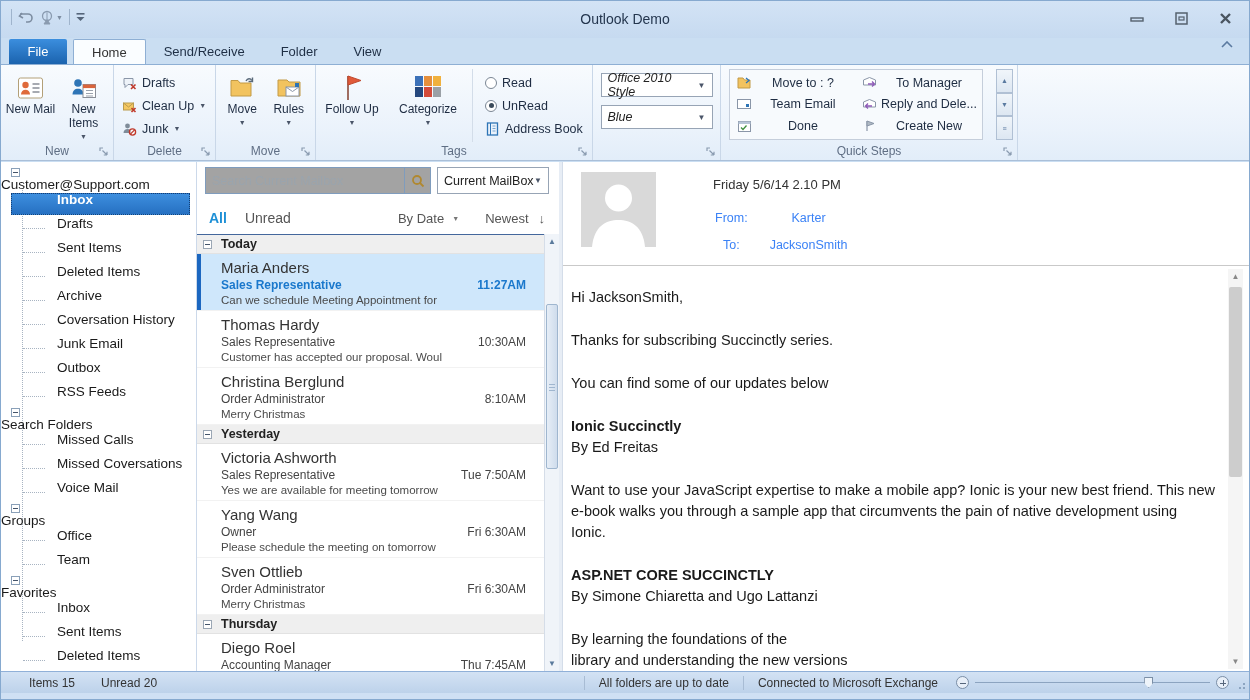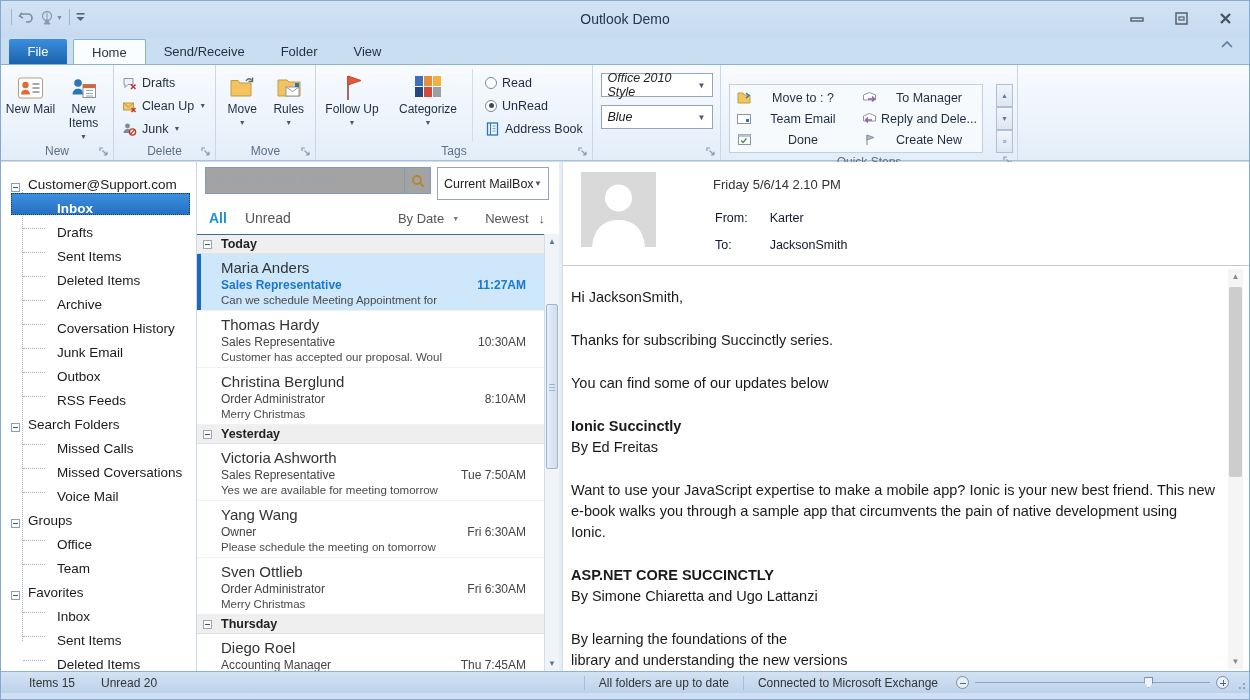--- a/index.html
+++ b/index.html
@@ -46,37 +46,37 @@
   .qs-item .qs-lab { flex:1; text-align:center; }
   .qs-spin { display:flex; flex-direction:column; margin:4px 4px 2px 2px; }
   .qs-spin .sp { width:17px; flex:1; border:1px solid #b0c0d4; background:linear-gradient(#f0f5fa,#dde7f2); display:flex; align-items:center; justify-content:center; font-size:7px; color:#5a7aa0; cursor:pointer; }
 
   
   .main { position:absolute; top:161px; left:0; right:0; bottom:28px; background:#fff; }
 
   
   .sidebar { position:absolute; left:0; top:0; bottom:0; width:196px; background:#fff; border-right:1px solid #ccd9ea; padding-top:6px; overflow:hidden; }
   .spine { position:absolute; left:21px; top:28px; bottom:30px; border-left:1px dotted #a8b4c2; }
-  .trow { position:relative; height:24px; display:flex; align-items:flex-end; font-size:13.5px; color:#1a1a1a; cursor:pointer; white-space:nowrap; }
+  .trow { position:relative; height:24px; display:flex; align-items:flex-start; font-size:13.5px; color:#1a1a1a; cursor:pointer; white-space:nowrap;flex-direction:column; }
   .trow .expander { width:9px; height:9px; border:1px solid #8aa0b8; background:#fff; position:relative; margin-left:10px; margin-right:8px; z-index:2; }
   .trow .expander::after { content:""; position:absolute; left:1px; top:3px; width:5px; height:1px; background:#44546a; }
   .trow.lvl1 { padding-left:56px; }
   .trow.lvl1::before { content:""; position:absolute; left:22px; width:22px; top:12px; border-top:1px dotted #a8b4c2; }
   .trow.selected { font-weight:bold; color:#fff; }
   .trow.selected .selbox { position:absolute; left:10px; right:6px; top:1px; bottom:1px; background:linear-gradient(#3d8ede,#2670c2); border:1px dotted #123f75; z-index:1; }
   .trow .tlabel { position:relative; z-index:2; }
 
   
   .listpane { position:absolute; left:196px; top:0; width:362px; bottom:0; background:#fff; }
   .searchrow { position:absolute; left:8px; top:5px; right:10px; height:27px; display:flex; gap:6px; }
   .searchbox { flex:1; height:27px; border:1px solid #7f9cbd; display:flex; align-items:center; background:#a3a3a3; }
   .searchbox input { flex:1; border:none; outline:none; font-size:12.5px; color:#333; padding:0 6px; font-family:"Liberation Sans",sans-serif; background:transparent; }
   .searchbox input::placeholder { color:#9aa4ad; }
   .searchbtn { width:26px; height:100%; border-left:1px solid #7f9cbd; display:flex; align-items:center; justify-content:center; cursor:pointer; }
-  .mbcombo { width:112px; height:33px; border:1px solid #97a4b5; background:#fff; display:flex; align-items:center; justify-content:space-between; padding:0 6px; font-size:12.5px; cursor:pointer; }
+  .mbcombo { width:112px; height:27px; border:1px solid #97a4b5; background:#fff; display:flex; align-items:center; justify-content:space-between; padding:0 6px; font-size:12.5px; cursor:pointer; }
   .mbcombo .caret { font-size:8px; color:#4a5568; }
   .filterrow { position:absolute; left:12px; right:14px; top:44px; height:24px; display:flex; align-items:center; font-size:14px; }
   .f-all { color:#1e90d6; font-weight:bold; cursor:pointer; }
   .f-unread { color:#555; margin-left:18px; cursor:pointer; }
   .f-spacer { flex:1; }
   .f-bydate { color:#555; font-size:13px; cursor:pointer; }
   .f-caret { font-size:7px; color:#777; margin:0 26px 0 8px; }
   .f-newest { color:#555; font-size:13px; cursor:pointer; margin-right:10px; }
   .f-arrow { color:#555; font-size:13px; cursor:pointer; }
   .maillist { position:absolute; left:0; right:15px; top:72px; bottom:0; border-top:1px solid #44679c; overflow:hidden; }
@@ -99,21 +99,21 @@
   .vscroll .arr.up { top:0; } .vscroll .arr.down { bottom:0; }
   .vscroll .thumb { position:absolute; left:1px; width:12px; top:70px; height:165px; background:linear-gradient(90deg,#e6eef7,#cfdcec); border:1px solid #9fb6cf; border-radius:2px; cursor:pointer; }
   .vscroll .thumb::after { content:""; position:absolute; left:2px; right:2px; top:50%; height:1px; background:#9fb6cf; box-shadow:0 3px 0 #9fb6cf, 0 -3px 0 #9fb6cf; }
   .divider2 { position:absolute; left:558px; top:0; bottom:0; width:4px; background:#e7edf5; border-right:1px solid #d4dde9; }
 
   
   .reading { position:absolute; left:562px; top:0; right:0; bottom:0; background:#fff; }
   .rp-header { position:absolute; left:0; right:0; top:0; height:103px; }
   .avatar { position:absolute; left:18px; top:10px; width:75px; height:75px; }
   .rp-date { position:absolute; left:150px; top:15px; font-size:13px; color:#333; }
-  .rp-meta { position:absolute; left:150px; top:42px; font-size:12.5px; color:#0f172a; line-height:25px; }
+  .rp-meta { position:absolute; left:150px; top:42px; font-size:12.5px; color:#3b82f6; line-height:25px;text-align:center; }
   .rp-meta td { padding-right:20px; }
   .rp-sep { position:absolute; left:0; right:0; top:103px; border-top:1px solid #c9c9c9; }
   .rp-body { position:absolute; left:8px; right:34px; top:125px; bottom:0; font-size:14.5px; color:#1a1a1a; line-height:21px; overflow:hidden; }
   .rp-body p { margin-bottom:22px; white-space:pre-line; }
   .rp-scroll { position:absolute; right:6px; top:107px; bottom:2px; width:15px; background:#f5f5f5; }
   .rp-scroll .arr { position:absolute; left:0; width:15px; height:15px; display:flex; align-items:center; justify-content:center; font-size:8px; color:#888; cursor:pointer; }
   .rp-scroll .arr.up { top:0; } .rp-scroll .arr.down { bottom:0; }
   .rp-scroll .thumb { position:absolute; left:1px; width:13px; top:18px; height:190px; background:#cdcdcd; border-radius:2px; cursor:pointer; }
 
   
@@ -395,21 +395,21 @@
         <span class="launcher">
             <svg width="10" height="10" viewBox="0 0 10 10">
               <path d="M1 4 V1 H4" fill="none" stroke="#8a9bb0" stroke-width="1.2"></path>
               <path d="M3.5 3.5 L8 8 M8 8 V4.8 M8 8 H4.8" fill="none" stroke="#8a9bb0" stroke-width="1.2"></path>
             </svg>
           </span>
       </div>
     </div>
 
     <div class="rgroup" style="width:297px;">
-      <div class="rgroup-content" style="padding-top:15px;gap:11px;">
+      <div class="rgroup-content" style="padding-top:0;gap:11px;">
         <div class="qs-panel">
           <div class="qs-col">
             <div class="qs-item">
               <span class="qs-ico">
                   <svg width="14" height="12" viewBox="0 0 14 12">
                     <path d="M1 3 v-2 h5 l1.5 2 h5.5 v8 H1 z" fill="#f2c35f" stroke="#c29a46"></path>
                     <path d="M9 1 l3 2.5 -3 2.5" fill="none" stroke="#2e75b6" stroke-width="1.3"></path>
                   </svg>
                 </span>
               <span class="qs-lab">Move to : ?</span>

